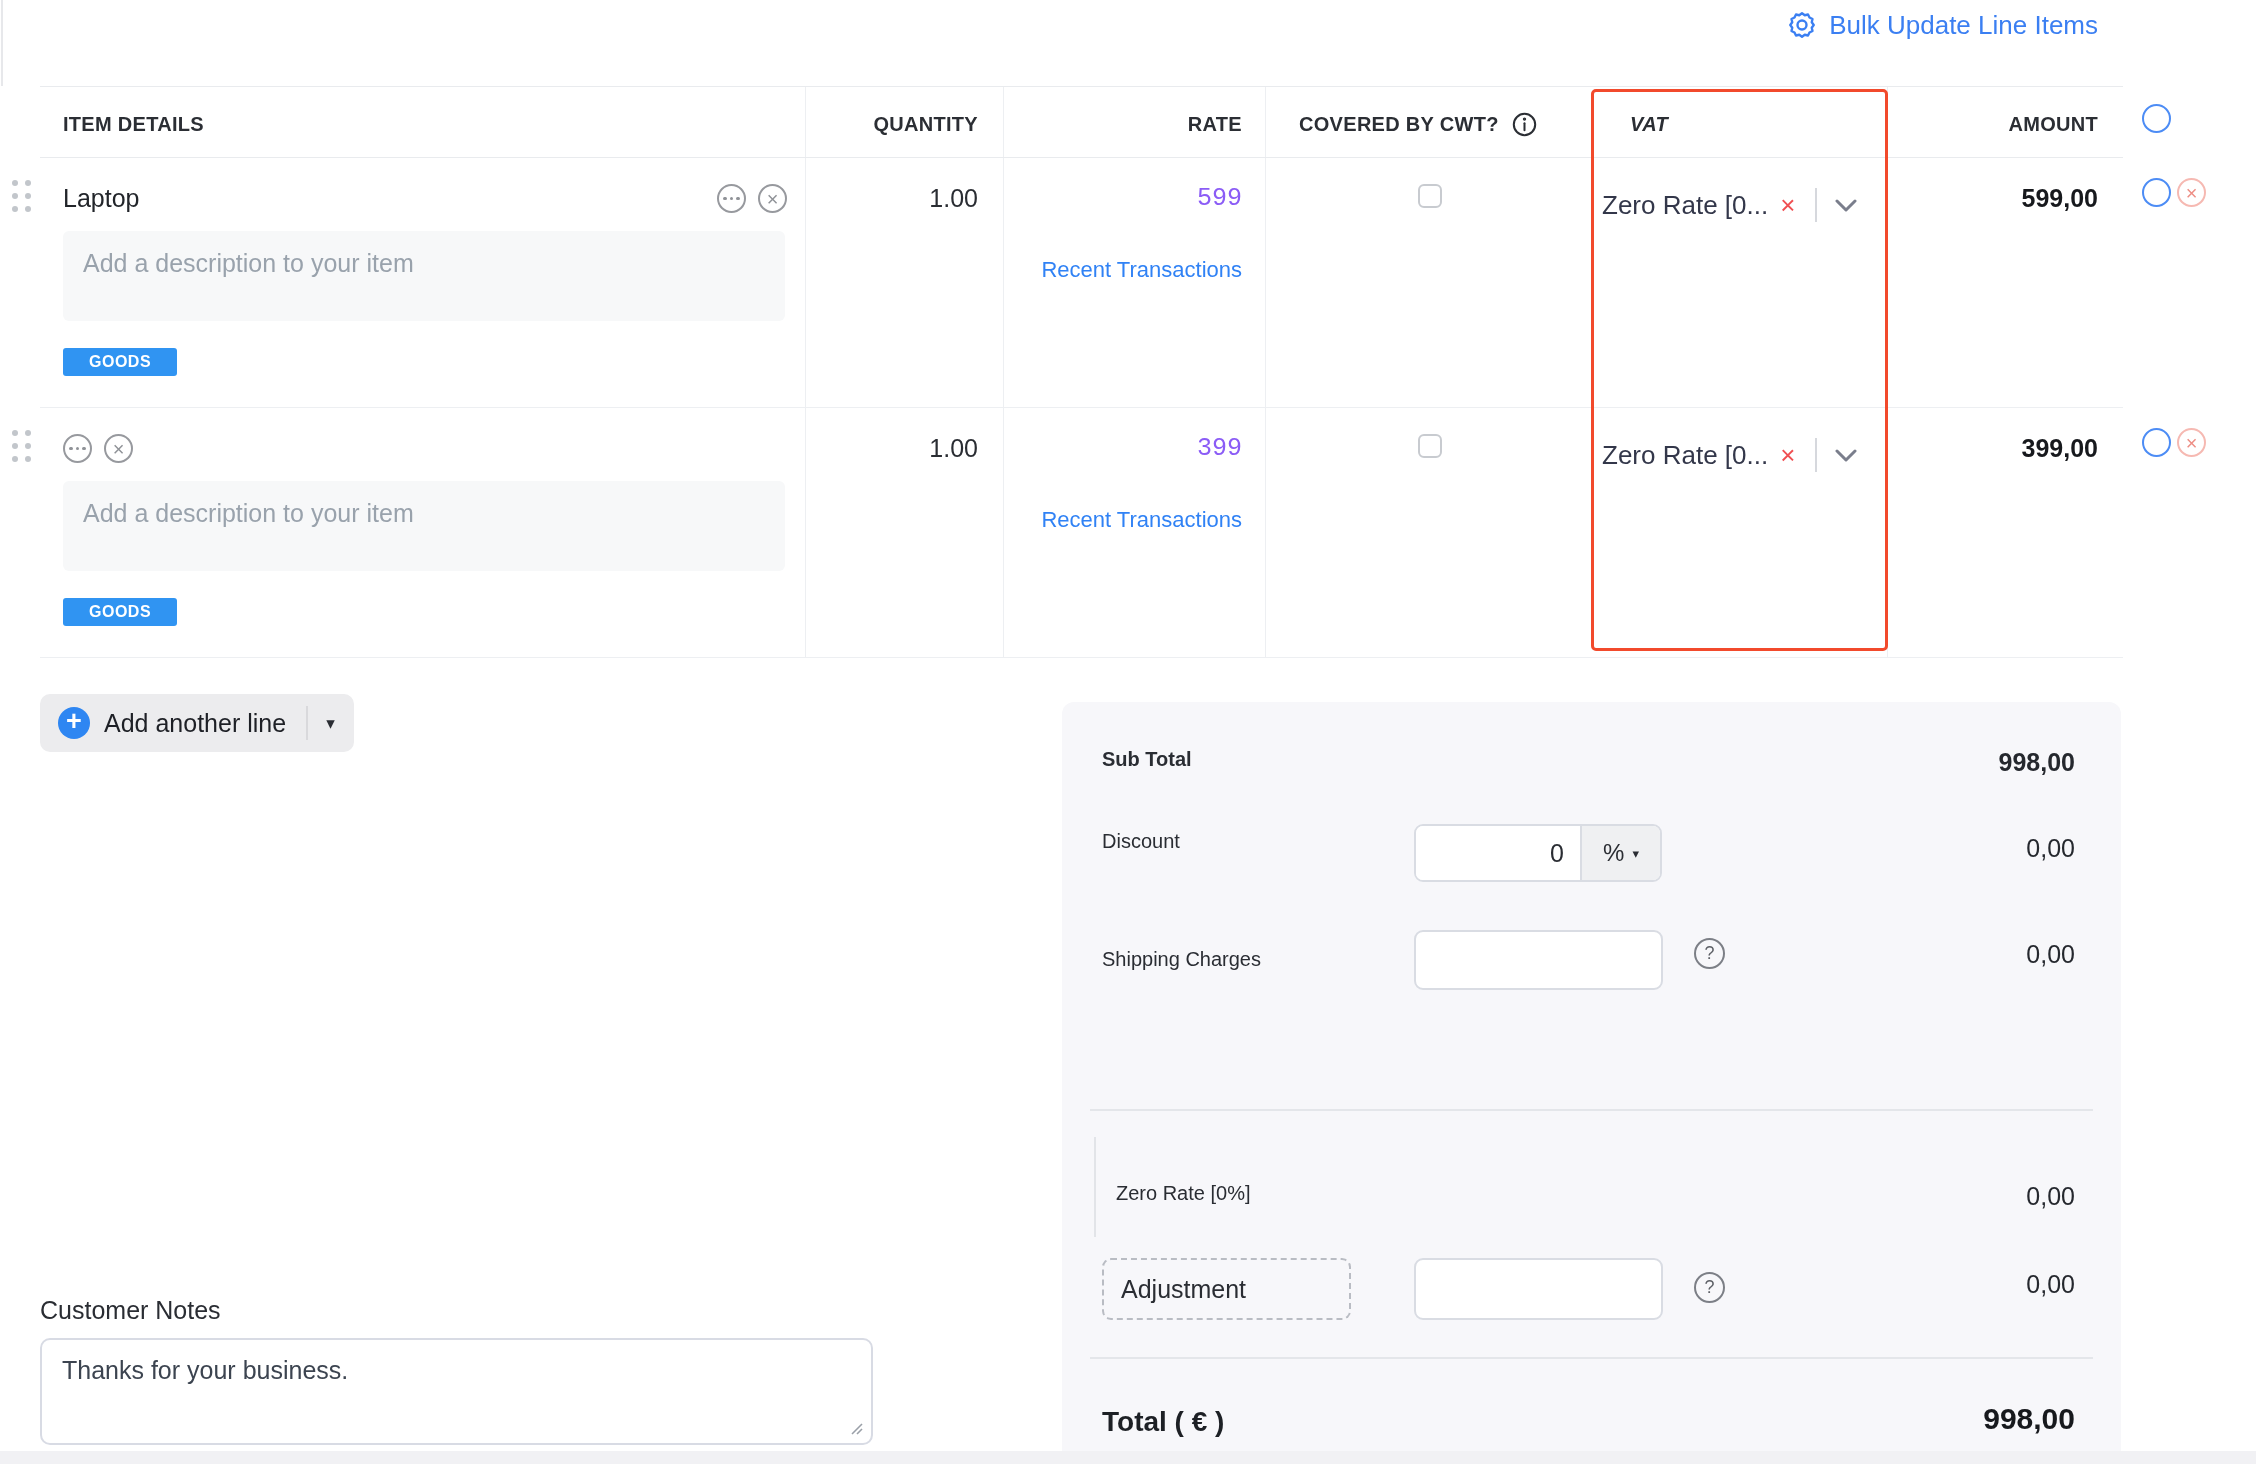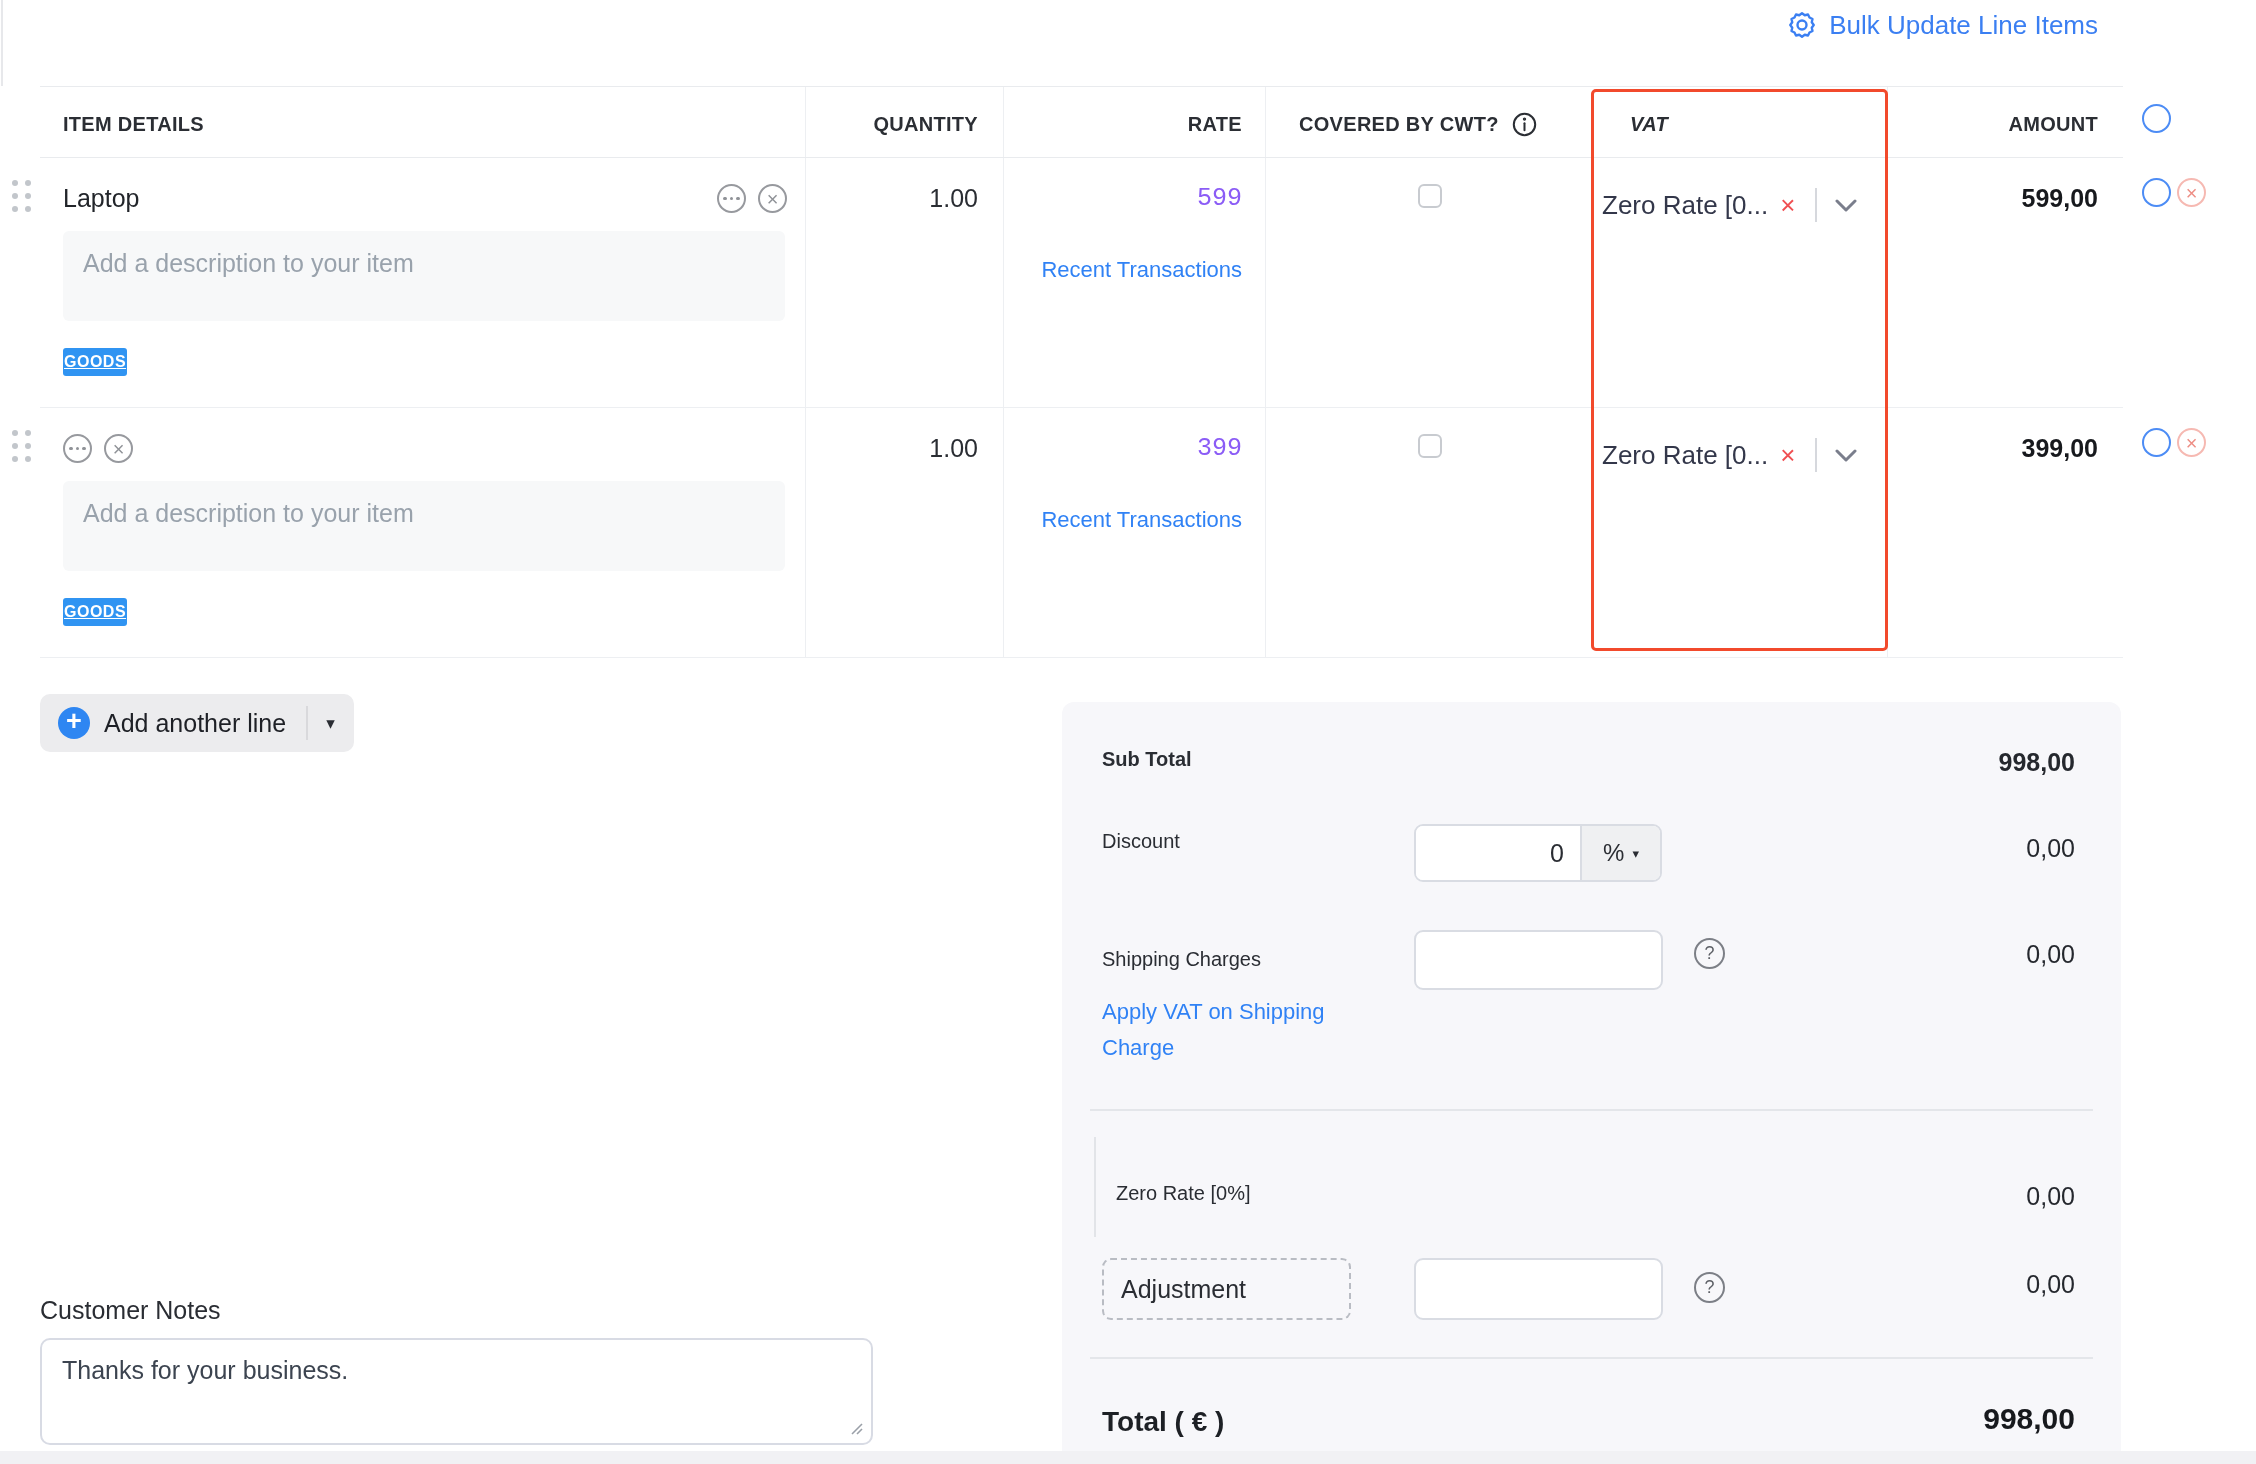--- a/index.html
+++ b/index.html
@@ -42,21 +42,21 @@
     justify-content:center; cursor:pointer; }
   .gray-circle { border:2px solid #97999e; color:#8f9297; }
   .gray-circle .dots { display:flex; gap:3px; }
   .gray-circle .dots i, .blue-circle .dots i { width:3.5px; height:3.5px; border-radius:50%; background:#8f9297; }
   .gray-x { font-size:20px; line-height:1; color:#8f9297; }
   .desc-box { margin:18px 0 0 23px; width:722px; height:90px; background:#f7f8f9; border:none;
     border-radius:6px; font-family:"Liberation Sans",sans-serif; font-size:25px; color:#3c4450;
     padding:18px 20px; resize:none; outline:none; }
   .desc-box::placeholder { color:#99a2ac; }
   .type-badge { position:absolute; left:23px; top:190px; background:#3094f2; color:#ffffff;
-    font-size:16px; font-weight:bold; letter-spacing:.5px; padding:5px 1px; border-radius:3px;text-decoration:underline; }
+    font-size:16px; font-weight:bold; letter-spacing:.5px; padding:5px 26px; border-radius:3px; }
 
   .qty-cell { text-align:right; padding:26px 25px 0 0; font-size:25px; color:#2a2d33; }
   .rate-cell { display:flex; flex-direction:column; align-items:flex-end; padding:26px 23px 0 0; }
   .rate-value { font-size:25px; color:#8b5cf6;font-family:Liberation Mono, monospace; }
   .recent-link { margin-top:44px; font-size:22px; color:#3082f5; cursor:pointer; }
   .cwt-cell { display:flex; justify-content:center; padding-top:26px; }
   .checkbox { width:24px; height:24px; border:2px solid #c8cbd0; border-radius:6px; background:#fff; cursor:pointer; }
   .vat-cell { display:flex; align-items:center; padding:30px 0 0 8px; align-items:flex-start; }
   .vat-chip { display:flex; align-items:center; cursor:pointer; }
   .vat-text { font-size:26px; color:#33374a; }
@@ -300,21 +300,20 @@
         <span>%</span>
         <span class="caret-down">▾</span>
       </div>
     </div>
     <span class="sum-amount" style="top:132px;">0,00</span>
 
     <span class="sum-label" style="top:246px;">Shipping Charges</span>
     <input class="sum-input" style="top: 228px;">
     <span class="q-icon" style="top:236px;">?</span>
     <span class="sum-amount" style="top:238px;">0,00</span>
-    <span class="shipping-link">Apply VAT on Shipping Charge</span>
 
     <div class="sum-divider" style="top:407px;"></div>
 
     <div class="tax-left-line"></div>
     <span class="sum-label" style="top:480px; left:54px;">Zero Rate [0%]</span>
     <span class="sum-amount" style="top:480px;">0,00</span>
 
     <div class="adjustment-chip">Adjustment</div>
     <input class="sum-input" style="top: 556px; height: 62px;">
     <span class="q-icon" style="top:570px;">?</span>

